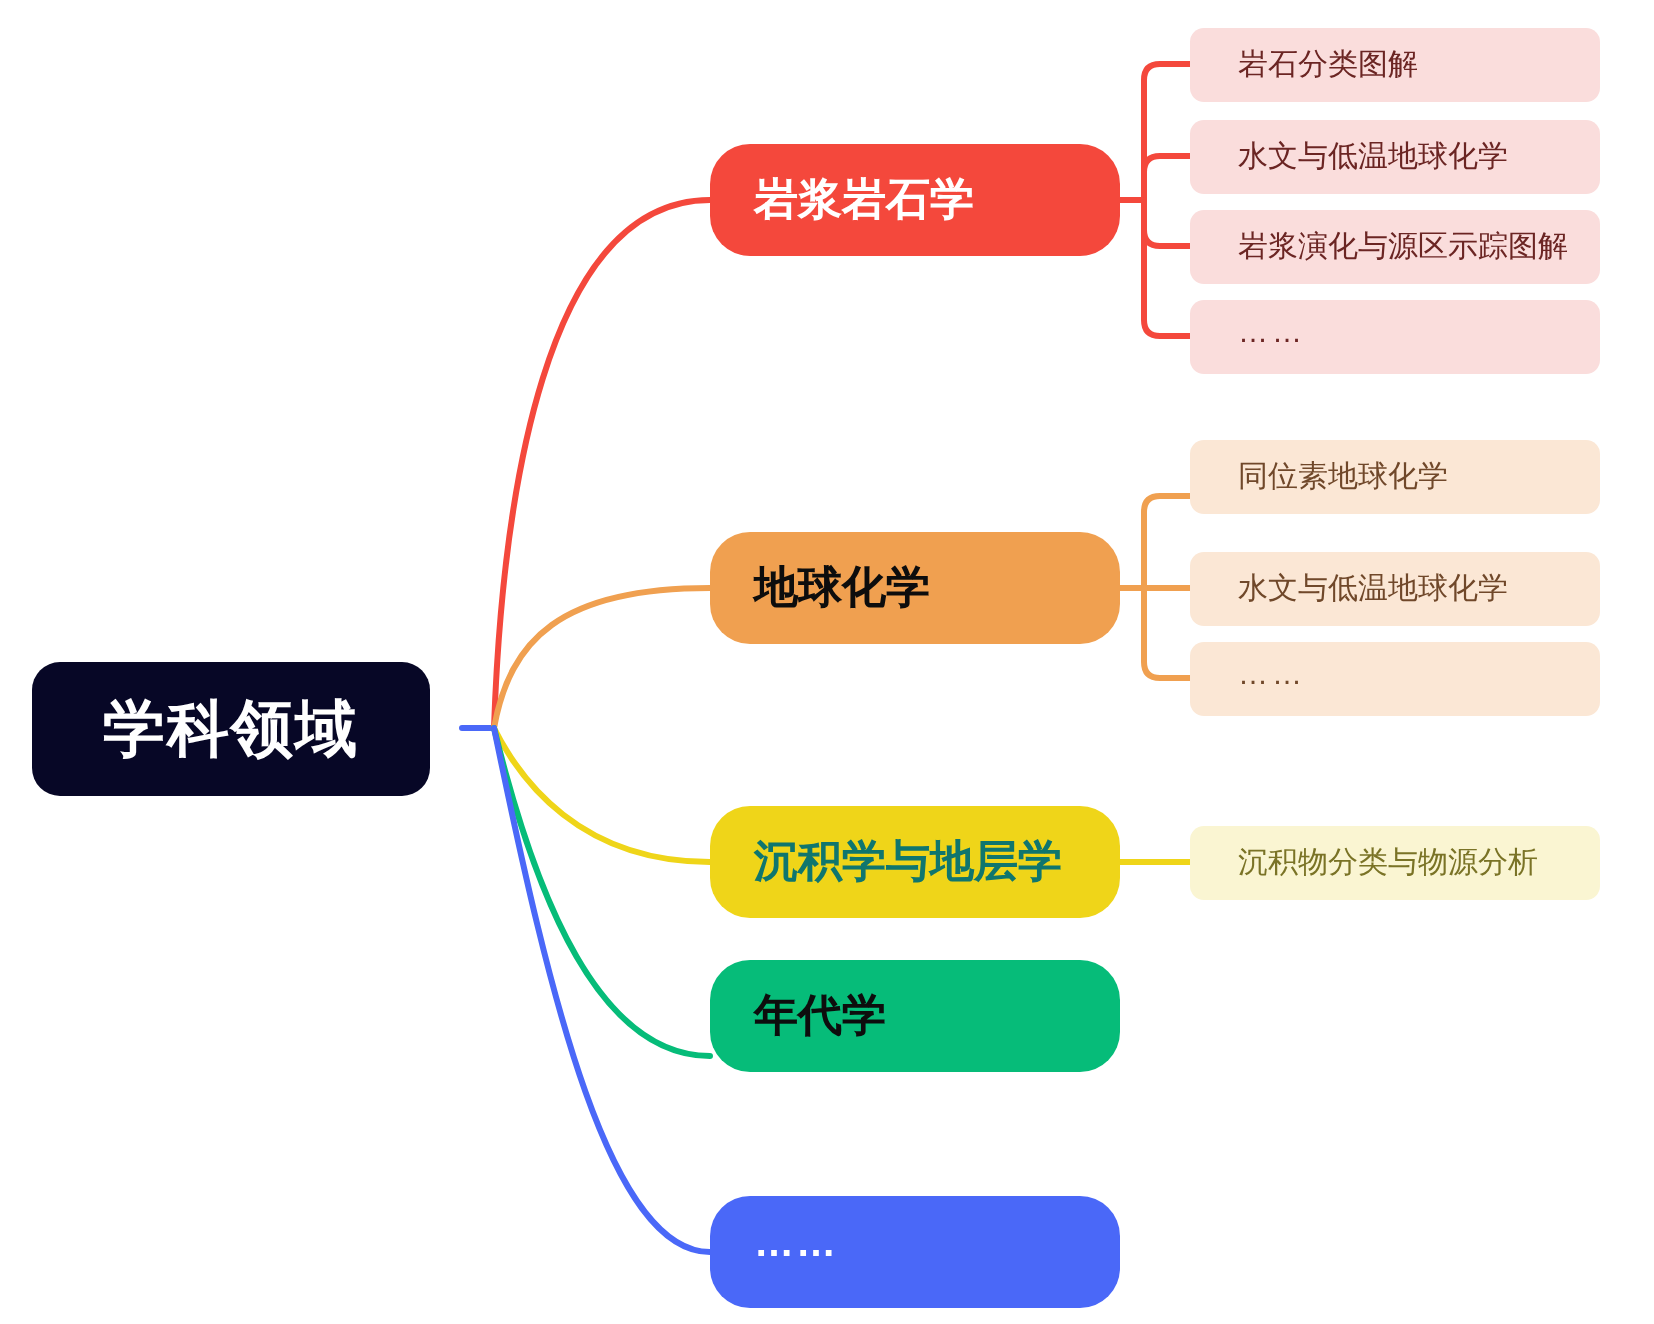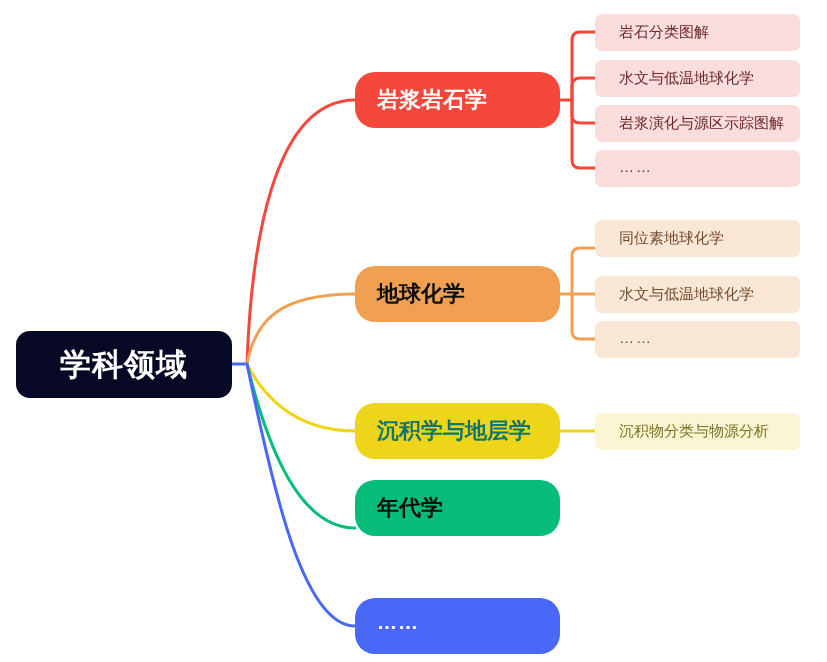--- a/index.html
+++ b/index.html
@@ -31,21 +31,21 @@
     position: absolute;
     box-sizing: border-box;
     display: flex;
     align-items: center;
     border-radius: 20px;
     white-space: nowrap;
   }
   .node-root {
     left: 16px;
     top: 331px;
-    width: 216px;
+    width: 199px;
     height: 67px;
     justify-content: center;
     border-radius: 14px;
     background: #070726;
     color: #ffffff;
     font-size: 31px;
     font-weight: bold;
     letter-spacing: 1px;
   }
   .node-branch {

